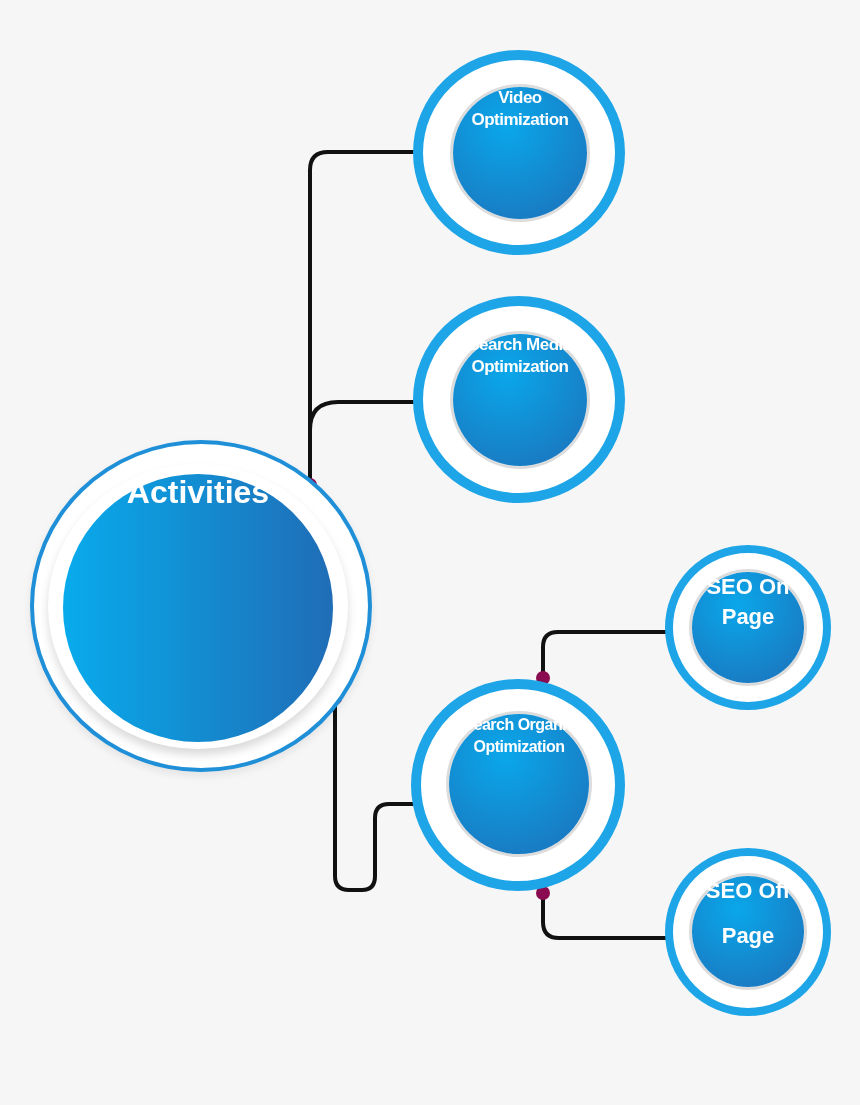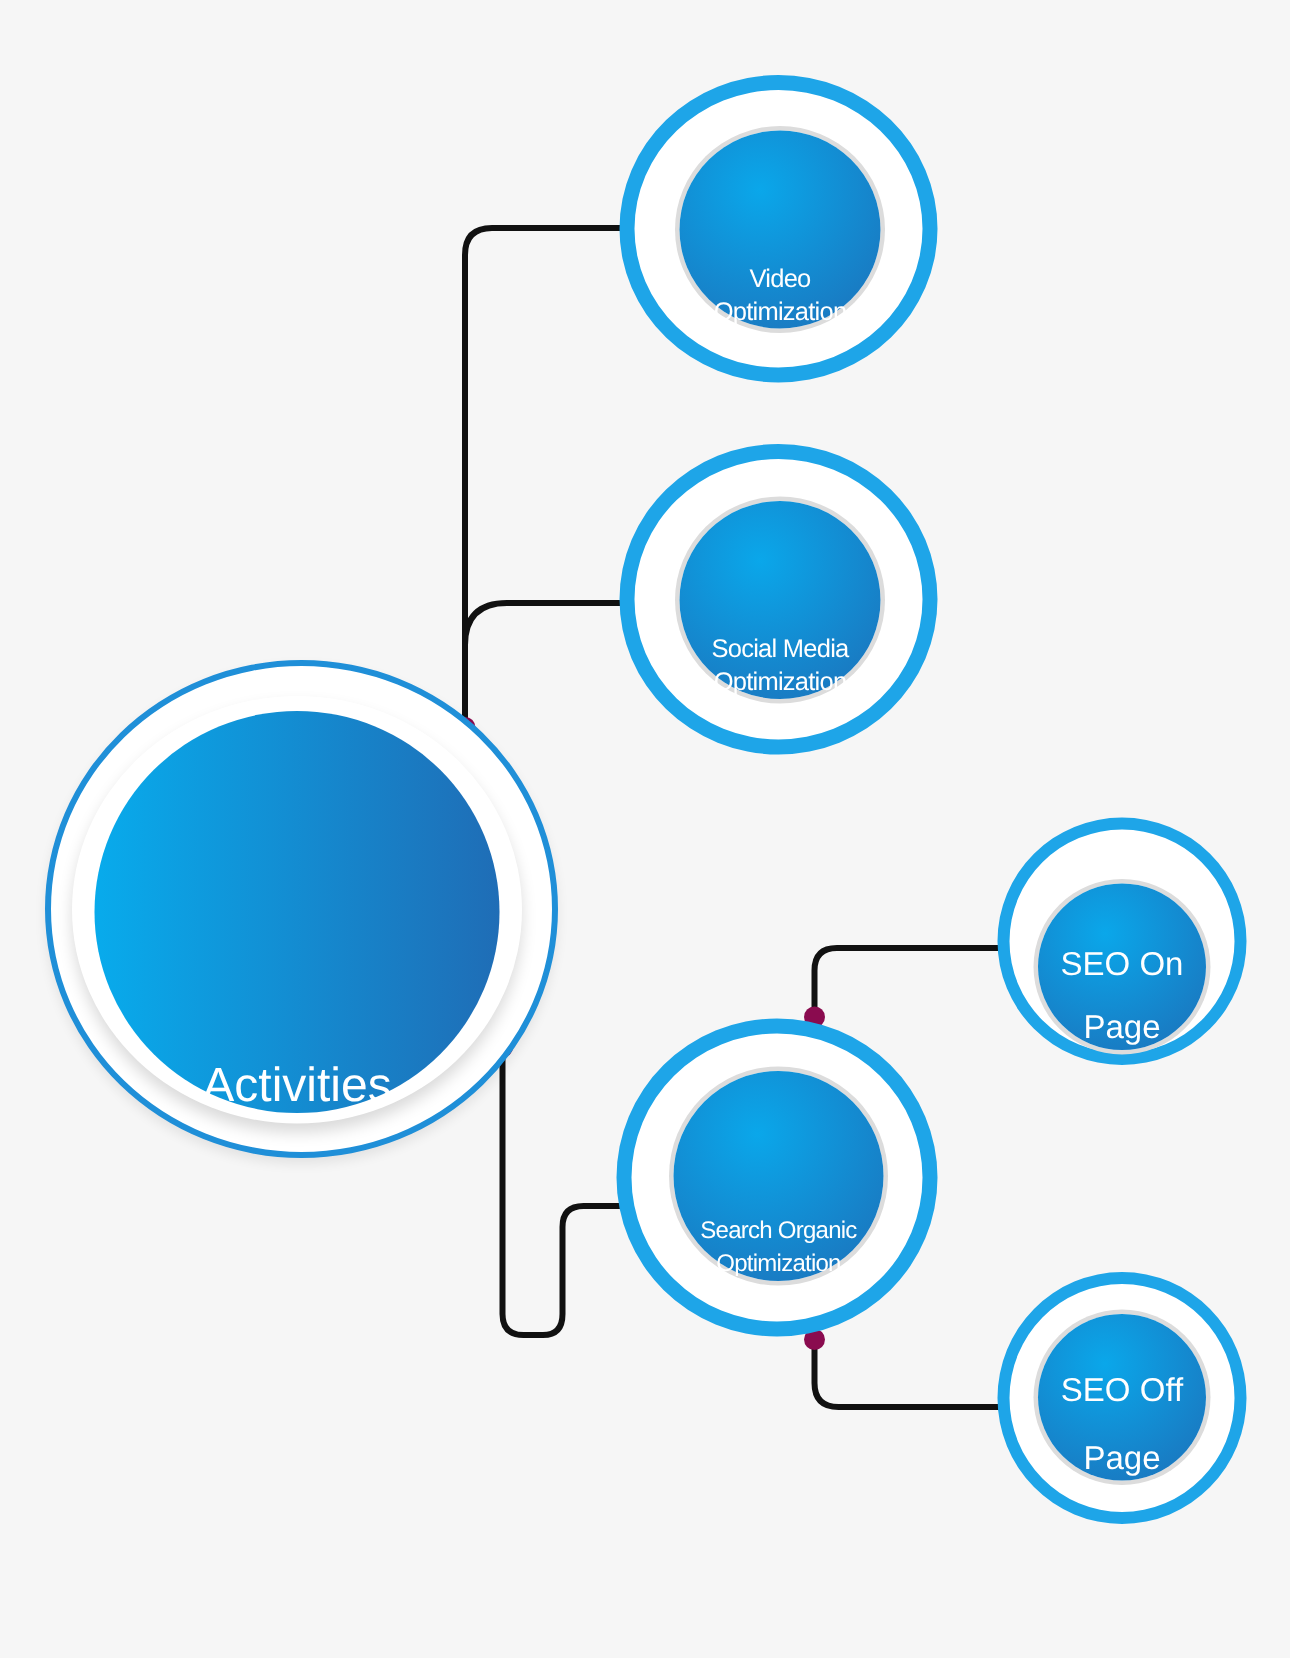--- a/index.html
+++ b/index.html
@@ -1,22 +1,22 @@
 <!DOCTYPE html>
 <html><head>
 <meta charset="utf-8">
 <style>
   html, body { margin: 0; padding: 0; }
   body { width: 860px; height: 1105px; background: #f6f6f6; position: relative; overflow: hidden;
          font-family: "Liberation Sans", sans-serif; }
   svg.connectors { position: absolute; left: 0; top: 0; }
   .node { position: absolute; border-radius: 50%; box-sizing: border-box; }
   .ring { position: absolute; inset: 0; border-radius: 50%; box-sizing: border-box; background: #fff; }
-  .core { position: absolute; border-radius: 50%; display: flex; align-items: center; justify-content: flex-end;
-          text-align: center; color: #fff; font-weight: normal; flex-direction: column; }
+  .core { position: absolute; border-radius: 50%; display: flex; align-items: center; justify-content: flex-start;
+          text-align: center; color: #fff; font-weight: bold; flex-direction: column; }
   .label { display: block; }
 </style>
 </head>
 <body>
 
 <svg class="connectors" width="860" height="1105">
   <path d="M310 485 V170 Q310 152 328 152 H420" fill="none" stroke="#111" stroke-width="4"></path>
   <path d="M310 430 Q310 402 338 402 H420" fill="none" stroke="#111" stroke-width="4"></path>
   <path d="M335 698 V876 Q335 890 349 890 H362 Q375 890 375 876 V818 Q375 804 389 804 H418" fill="none" stroke="#111" stroke-width="4"></path>
   <path d="M543 678 V647 Q543 632 558 632 H670" fill="none" stroke="#111" stroke-width="4"></path>
@@ -39,36 +39,36 @@
   <div class="ring" style="border:10px solid #1ea5e8;"></div>
   <div class="core" style="left:40px; top:37px; width:134px; height:132px; background:radial-gradient(circle at 40% 30%,#0aa7ea,#1d6fb8); box-shadow:0 0 0 3px #dcdcdc; font-size:17px; line-height:22px; letter-spacing:-0.5px;">
     <span class="label">Video</span>
     <span class="label">Optimization</span>
   </div>
 </div>
 
 <div class="node" style="left:413px; top:296px; width:212px; height:207px;">
   <div class="ring" style="border:10px solid #1ea5e8;"></div>
   <div class="core" style="left:40px; top:38px; width:134px; height:132px; background:radial-gradient(circle at 40% 30%,#0aa7ea,#1d6fb8); box-shadow:0 0 0 3px #dcdcdc; font-size:17px; line-height:22px; letter-spacing:-0.5px;">
-    <span class="label">Social Media</span>
+    <span class="label">Search Media</span>
     <span class="label">Optimization</span>
   </div>
 </div>
 
 <div class="node" style="left:411px; top:679px; width:214px; height:212px;">
   <div class="ring" style="border:10px solid #1ea5e8;"></div>
   <div class="core" style="left:38px; top:35px; width:140px; height:140px; background:radial-gradient(circle at 40% 30%,#0aa7ea,#1d6fb8); box-shadow:0 0 0 3px #dcdcdc; font-size:16px; line-height:22px; letter-spacing:-0.5px;">
     <span class="label">Search Organic</span>
     <span class="label">Optimization</span>
   </div>
 </div>
 
 <div class="node" style="left:665px; top:545px; width:166px; height:165px;">
   <div class="ring" style="border:8px solid #1ea5e8;"></div>
-  <div class="core" style="left:27px; top:44px; width:112px; height:111px; background:radial-gradient(circle at 40% 30%,#0aa7ea,#1d6fb8); box-shadow:0 0 0 3px #dcdcdc; font-size:22px; line-height:30px;gap:12px;">
+  <div class="core" style="left:27px; top:27px; width:112px; height:111px; background:radial-gradient(circle at 40% 30%,#0aa7ea,#1d6fb8); box-shadow:0 0 0 3px #dcdcdc; font-size:22px; line-height:30px;">
     <span class="label">SEO On</span>
     <span class="label">Page</span>
   </div>
 </div>
 
 <div class="node" style="left:665px; top:848px; width:166px; height:168px;">
   <div class="ring" style="border:8px solid #1ea5e8;"></div>
   <div class="core" style="left:27px; top:28px; width:112px; height:111px; background:radial-gradient(circle at 40% 30%,#0aa7ea,#1d6fb8); box-shadow:0 0 0 3px #dcdcdc; font-size:22px; line-height:30px;gap:15px;">
     <span class="label">SEO Off</span>
     <span class="label">Page</span>

